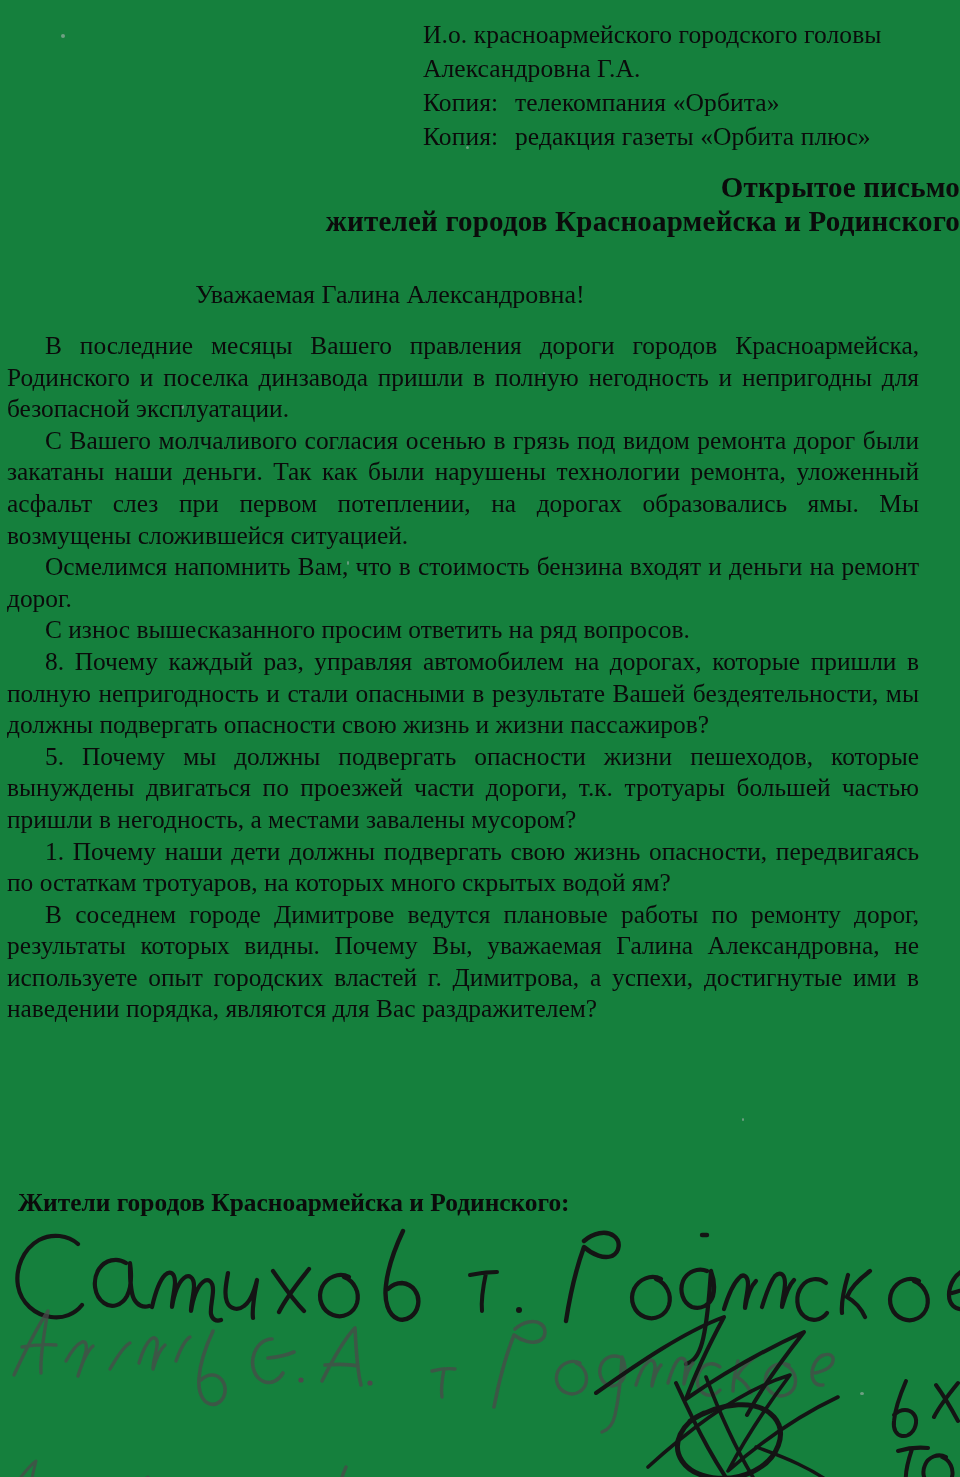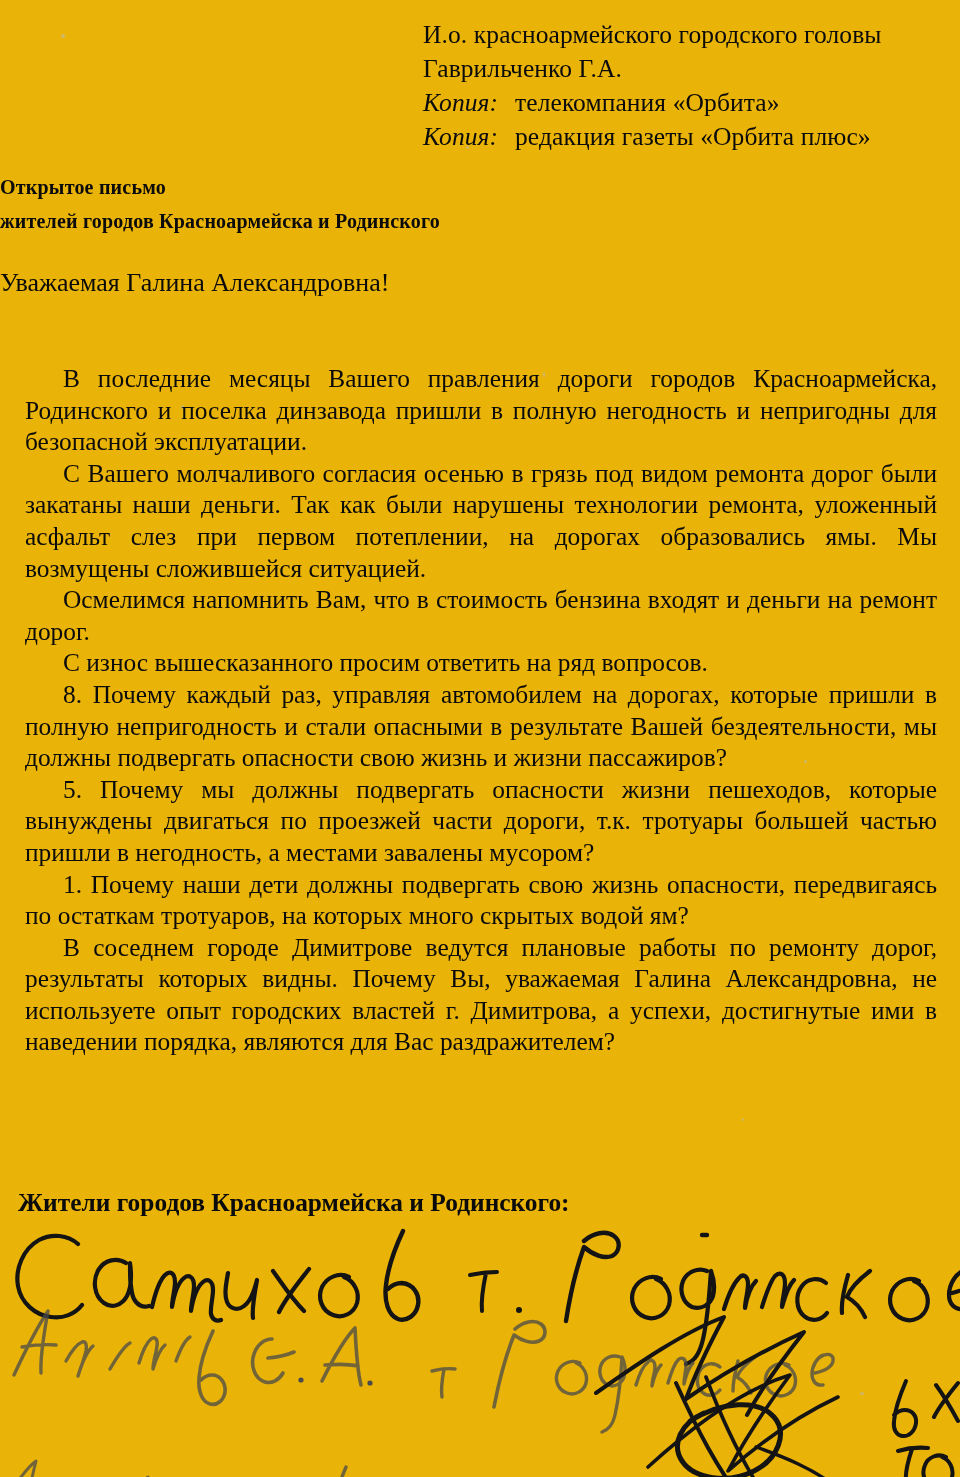--- a/index.html
+++ b/index.html
@@ -14,21 +14,21 @@
     position: relative;
     overflow: hidden;
     font-family: "Liberation Serif", "DejaVu Serif", serif;
     color: #0b0b0b;
     -webkit-font-smoothing: antialiased;
   }
 
   .page {
     position: absolute;
     inset: 0;
-    background: #eab308;
+    background: #15803d;
   }
 
   
   .speckle {
     position: absolute;
     background: #b9b9bd;
     border-radius: 50%;
     opacity: .55;
     pointer-events: none;
   }
@@ -42,57 +42,55 @@
     font-size: 25.5px;
     line-height: 34px;
     letter-spacing: .1px;
   }
   .header-line {
     white-space: nowrap;
   }
   .header-line .kop-label {
     display: inline-block;
     min-width: 92px;
-    font-style: italic;
   }
 
   
   .title-block {
     position: absolute;
     left: 0;
     top: 170px;
     width: 960px;
-    text-align: left;
+    text-align: right;
     font-weight: bold;
-    font-size: 20px;
+    font-size: 29px;
     line-height: 34px;
     letter-spacing: .2px;
   }
 
   .salutation {
     position: absolute;
     left: 0;
-    top: 266px;
+    top: 278px;
     width: 780px;
-    text-align: left;
+    text-align: center;
     font-size: 26px;
     line-height: 34px;
   }
 
   
   .body-block {
     position: absolute;
-    left: 25px;
+    left: 7px;
     top: 330px;
     width: 912px;
     font-size: 25.4px;
     line-height: 31.6px;
     text-align: justify;
     text-justify: inter-word;
-    margin-top: 33px;
   }
   .body-block p {
     margin: 0;
     text-indent: 38px;
   }
 
   .signatories {
     position: absolute;
     left: 18px;
     top: 1186px;
@@ -136,21 +134,21 @@
   <div class="speckle" style="left:181px;top:405px;width:3px;height:4px;"></div>
   <div class="speckle" style="left:543px;top:372px;width:2px;height:5px;"></div>
   <div class="speckle" style="left:347px;top:561px;width:2px;height:4px;"></div>
   <div class="speckle" style="left:466px;top:146px;width:3px;height:3px;"></div>
   <div class="speckle" style="left:804px;top:760px;width:3px;height:3px;"></div>
   <div class="speckle" style="left:742px;top:1118px;width:2px;height:3px;"></div>
   <div class="speckle" style="left:860px;top:1392px;width:4px;height:3px;"></div>
 
   <div class="header-block">
     <div class="header-line">И.о. красноармейского городского головы</div>
-    <div class="header-line">Гаврильченко Г.А.</div>
+    <div class="header-line">Александровна Г.А.</div>
     <div class="header-line">
       <span class="kop-label">Копия:</span><span>телекомпания «Орбита»</span>
     </div>
     <div class="header-line">
       <span class="kop-label">Копия:</span><span>редакция газеты «Орбита плюс»</span>
     </div>
   </div>
 
   <div class="title-block">
     <div>Открытое письмо</div>

